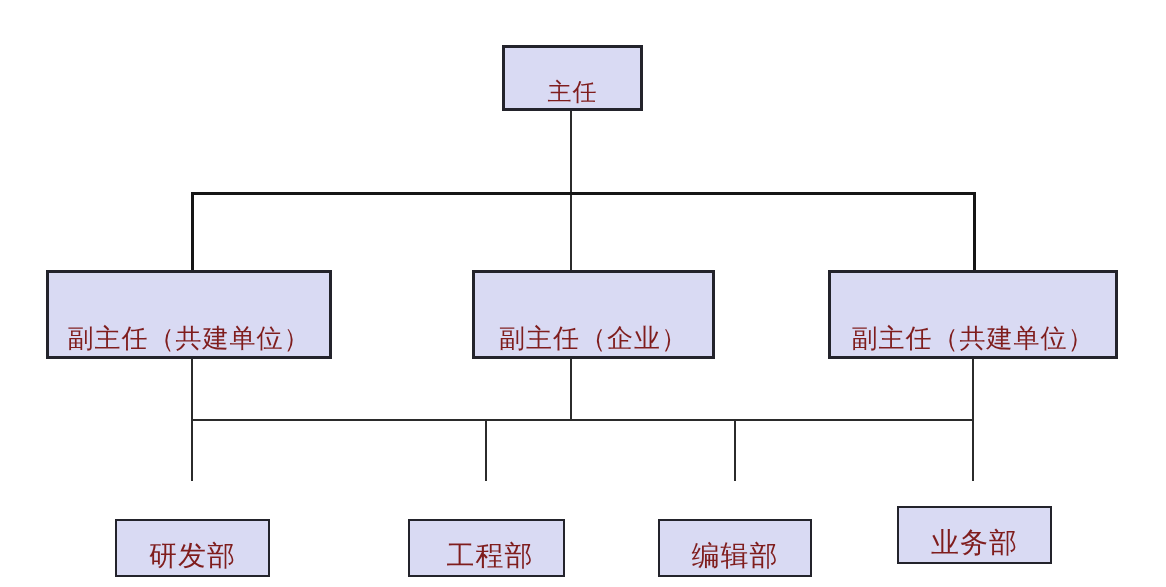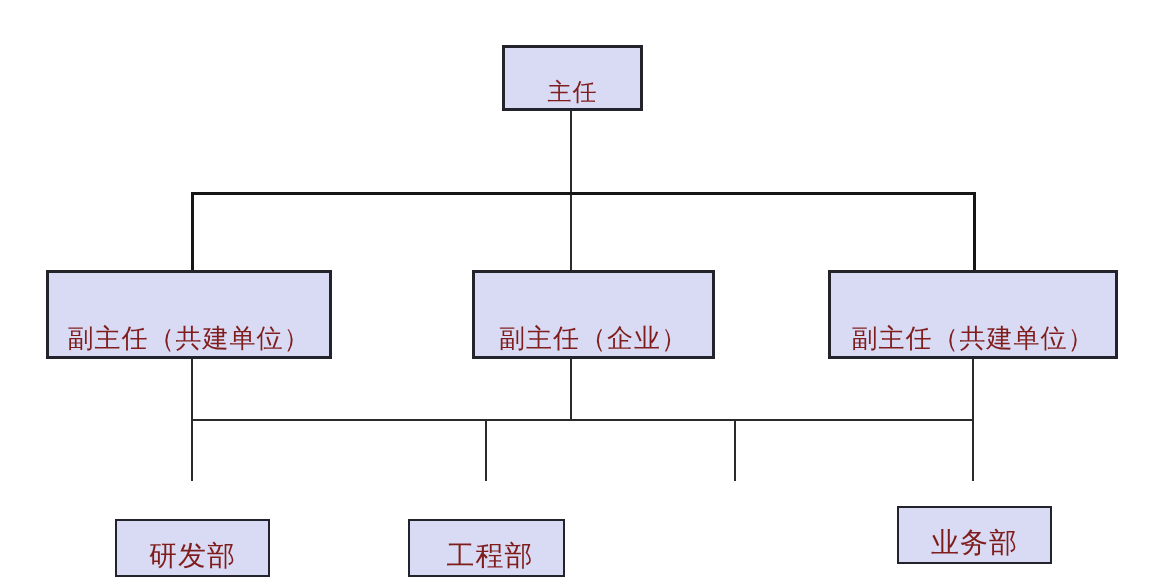--- a/index.html
+++ b/index.html
@@ -92,17 +92,20 @@
   <div class="node" id="n-d2">
     <span>副主任（共建单位）</span>
   </div>
 
   <div class="node dept" id="n-p0">
     <span>研发部</span>
   </div>
   <div class="node dept" id="n-p1">
     <span>工程部</span>
   </div>
+  <div class="node dept" id="n-p2">
+    <span>编辑部</span>
+  </div>
   <div class="node dept" id="n-p3">
     <span>业务部</span>
   </div>
 
 </div>
 
 </body></html>

